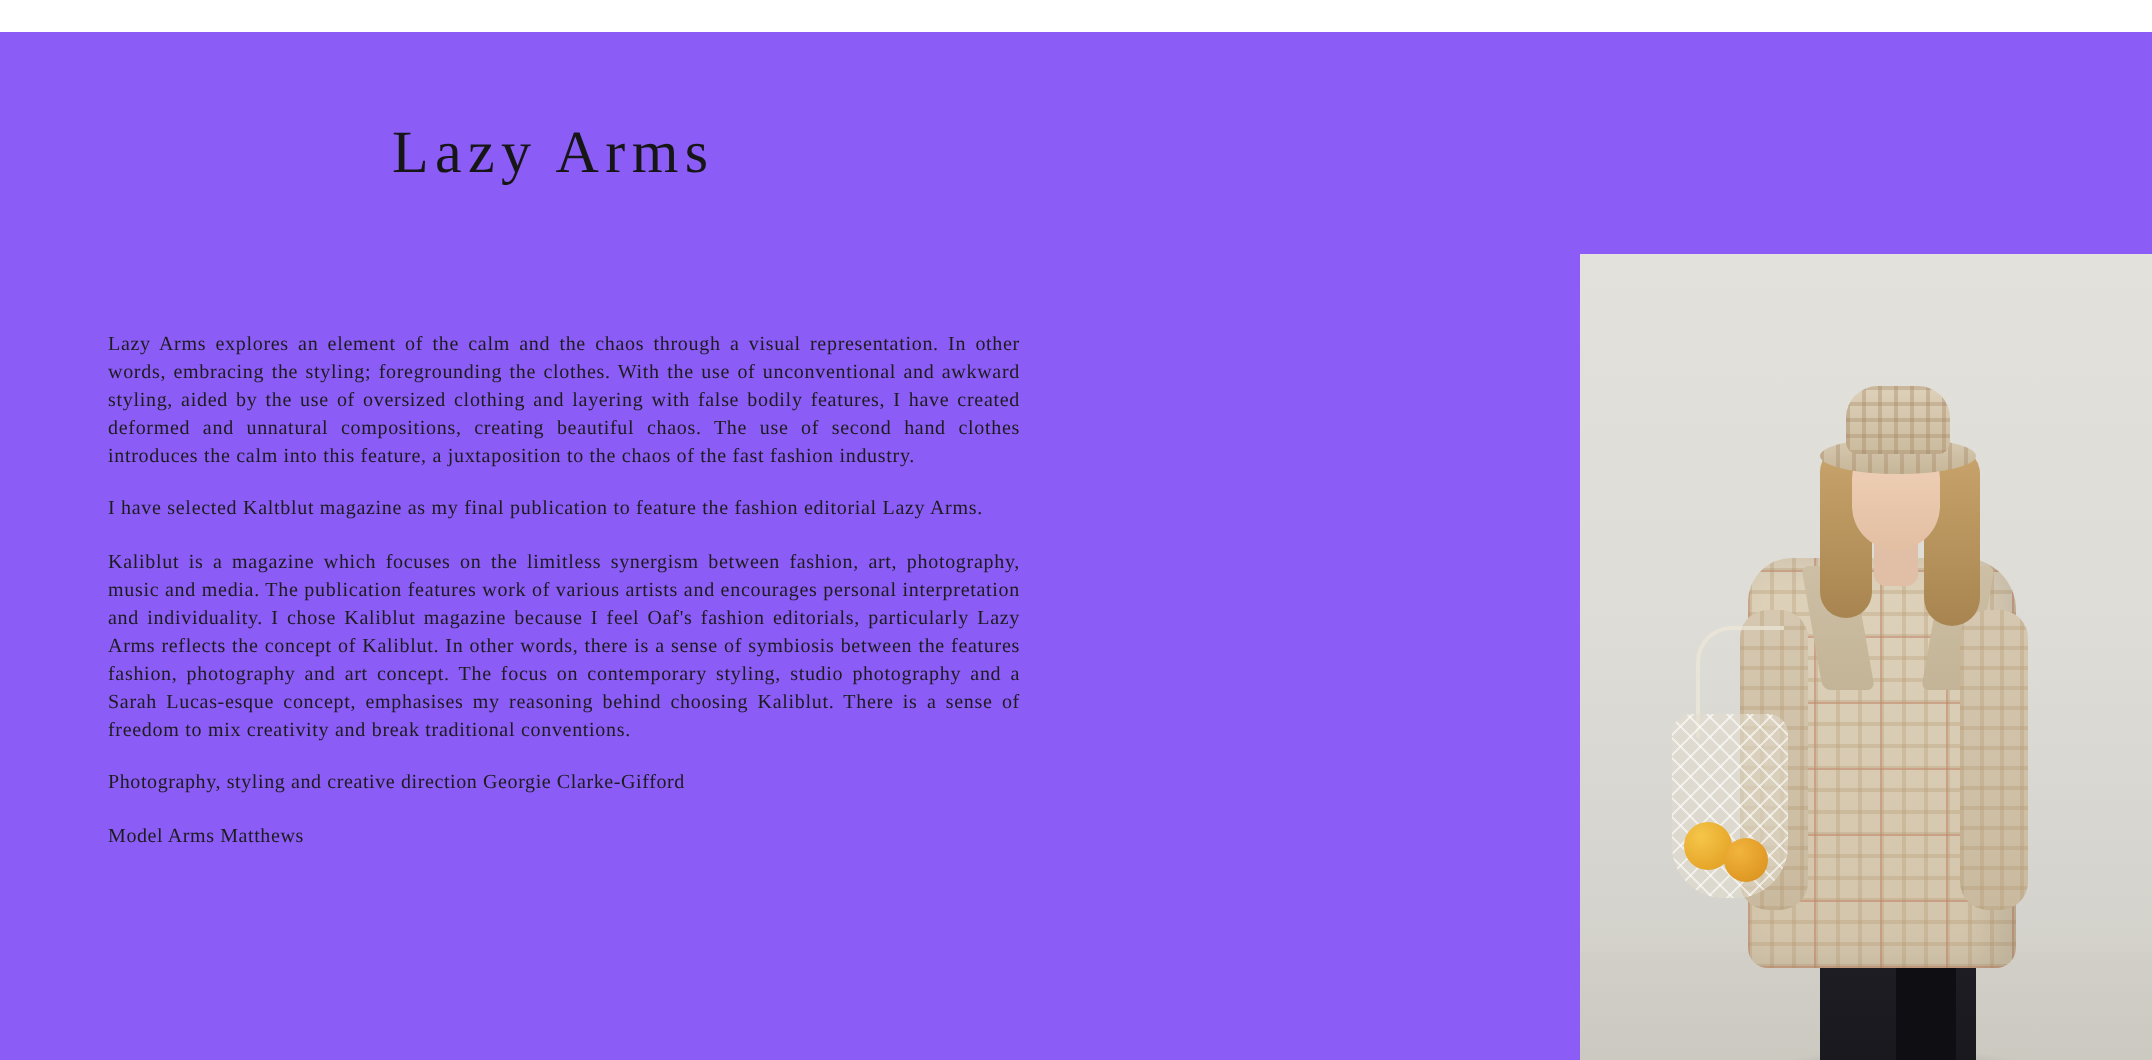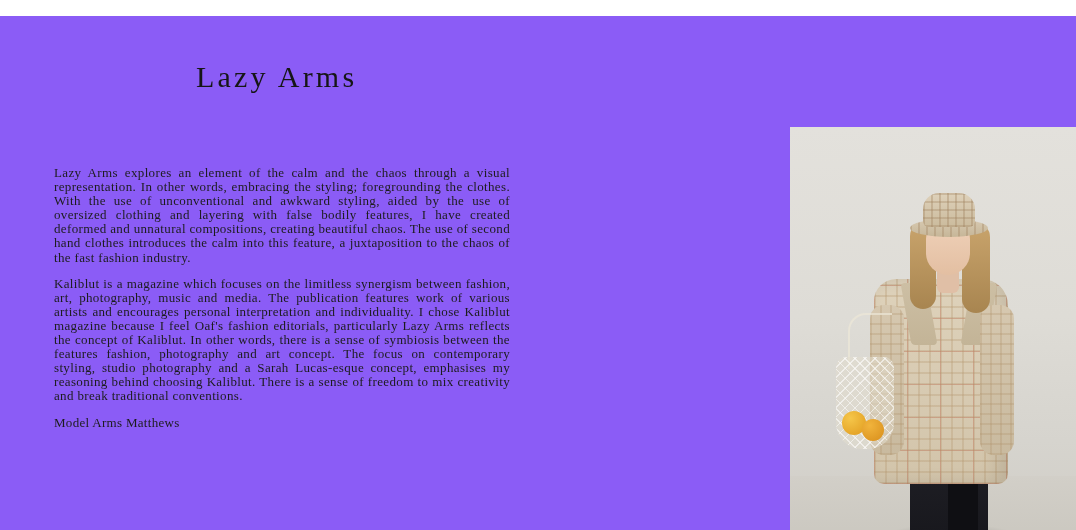--- a/index.html
+++ b/index.html
@@ -33,21 +33,21 @@
     white-space: nowrap;
   }
   .text-col {
     position: absolute;
     left: 54px;
     top: 150px;
     width: 456px;
   }
   .para {
     font-family: "Liberation Serif", serif;
-    font-size: 13px;
+    font-size: 10px;
     line-height: 14.1px;
     letter-spacing: 0.35px;
     color: #1c1c1c;
     text-align: justify;
     margin: 0 0 12px 0;
   }
   .para.credit {
     text-align: left;
     letter-spacing: 0.3px;
     margin-bottom: 13px;
@@ -236,21 +236,23 @@
 </style>
 </head>
 <body>
 
 <div class="page">
 
   <h1 class="title">Lazy Arms</h1>
 
   <div class="text-col">
     <p class="para">Lazy Arms explores an element of the calm and the chaos through a visual representation. In other words, embracing the styling; foregrounding the clothes. With the use of unconventional and awkward styling, aided by the use of oversized clothing and layering with false bodily features, I have created deformed and unnatural compositions, creating beautiful chaos. The use of second hand clothes introduces the calm into this feature, a juxtaposition to the chaos of the fast fashion industry.</p>
+    <p class="para">I have selected Kaltblut magazine as my final publication to feature the fashion editorial Lazy Arms.</p>
     <p class="para">Kaliblut is a magazine which focuses on the limitless synergism between fashion, art, photography, music and media. The publication features work of various artists and encourages personal interpretation and individuality. I chose Kaliblut magazine because I feel Oaf's fashion editorials, particularly Lazy Arms reflects the concept of Kaliblut. In other words, there is a sense of symbiosis between the features fashion, photography and art concept. The focus on contemporary styling, studio photography and a Sarah Lucas-esque concept, emphasises my reasoning behind choosing Kaliblut. There is a sense of freedom to mix creativity and break traditional conventions.</p>
+    <p class="para credit">Photography, styling and creative direction Georgie Clarke-Gifford</p>
     <p class="para credit last">Model Arms Matthews</p>
   </div>
 
   <div class="photo">
     <div class="backdrop"></div>
     <div class="floor"></div>
     <div class="model">
       <div class="shadow"></div>
       <div class="legs"></div>
       <div class="legs2"></div>

